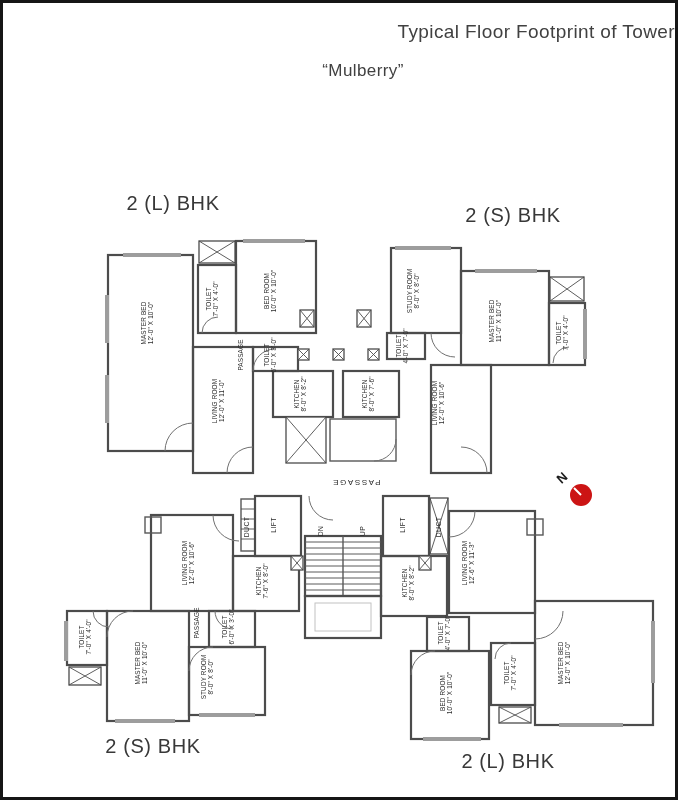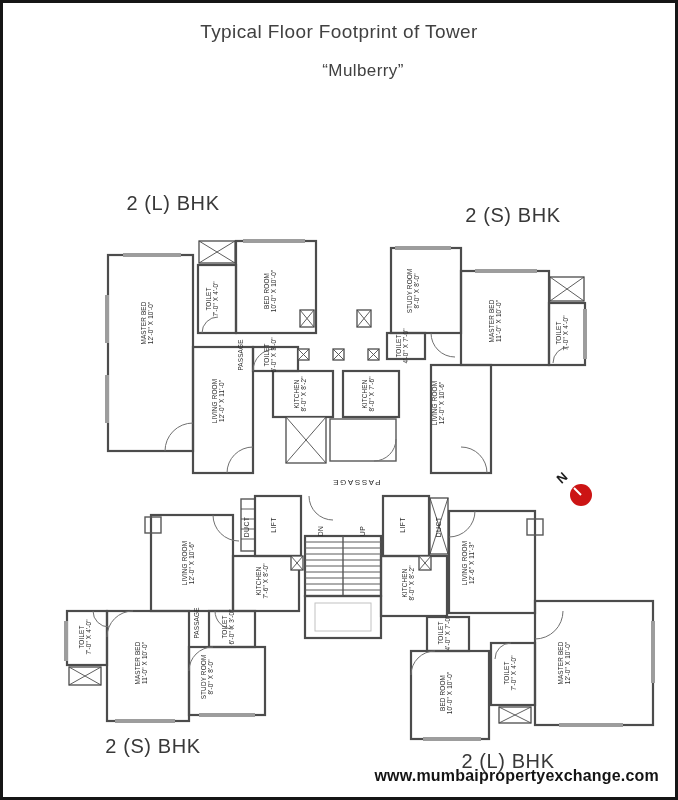--- a/index.html
+++ b/index.html
@@ -1,19 +1,19 @@
 <!DOCTYPE html>
 <html><head>
 <meta charset="utf-8">
 <style>
   html,body{margin:0;padding:0;background:#e8e8e8;}
   .page{position:relative;width:678px;height:800px;background:#ffffff;
         border:3px solid #161616;box-sizing:border-box;overflow:hidden;
         font-family:"Liberation Sans",sans-serif;}
-  .title{position:absolute;top:18px;left:0;width:100%;text-align:center;
+  .title{position:absolute;top:18px;left:0;width:100%;text-align:right;
          font-size:19px;letter-spacing:.4px;color:#414141;}
   .subtitle{position:absolute;top:58px;left:0;width:100%;text-align:center;
          font-size:17px;letter-spacing:.4px;color:#414141;margin-left:24px;}
   .watermark{position:absolute;bottom:12px;right:16px;font-size:16px;
          font-weight:bold;color:#141414;letter-spacing:.2px;}
   svg{position:absolute;top:0;left:0;}
   .wall{fill:none;stroke:#4c4c4c;stroke-width:2.2;}
   .wall2{fill:none;stroke:#585858;stroke-width:1.4;}
   .win{fill:#9d9d9d;stroke:none;}
   .hatch{fill:#ffffff;stroke:#4c4c4c;stroke-width:1.3;}
@@ -231,14 +231,13 @@
     <text class="unit" x="150" y="750">2 (S)  BHK</text>
     <text class="unit" x="505" y="765">2 (L) BHK</text>
 
     <g>
       <circle cx="578" cy="492" r="11" fill="#cc1414"></circle>
       <line x1="571" y1="485" x2="578" y2="492" stroke="#ffffff" stroke-width="2"></line>
       <text class="north-n" transform="translate(562,478) rotate(-42)">N</text>
     </g>
   </svg>
 
-  <div class="watermark">www.mumbaipropertyexchange.com</div>
 </div>
 
 </body></html>

